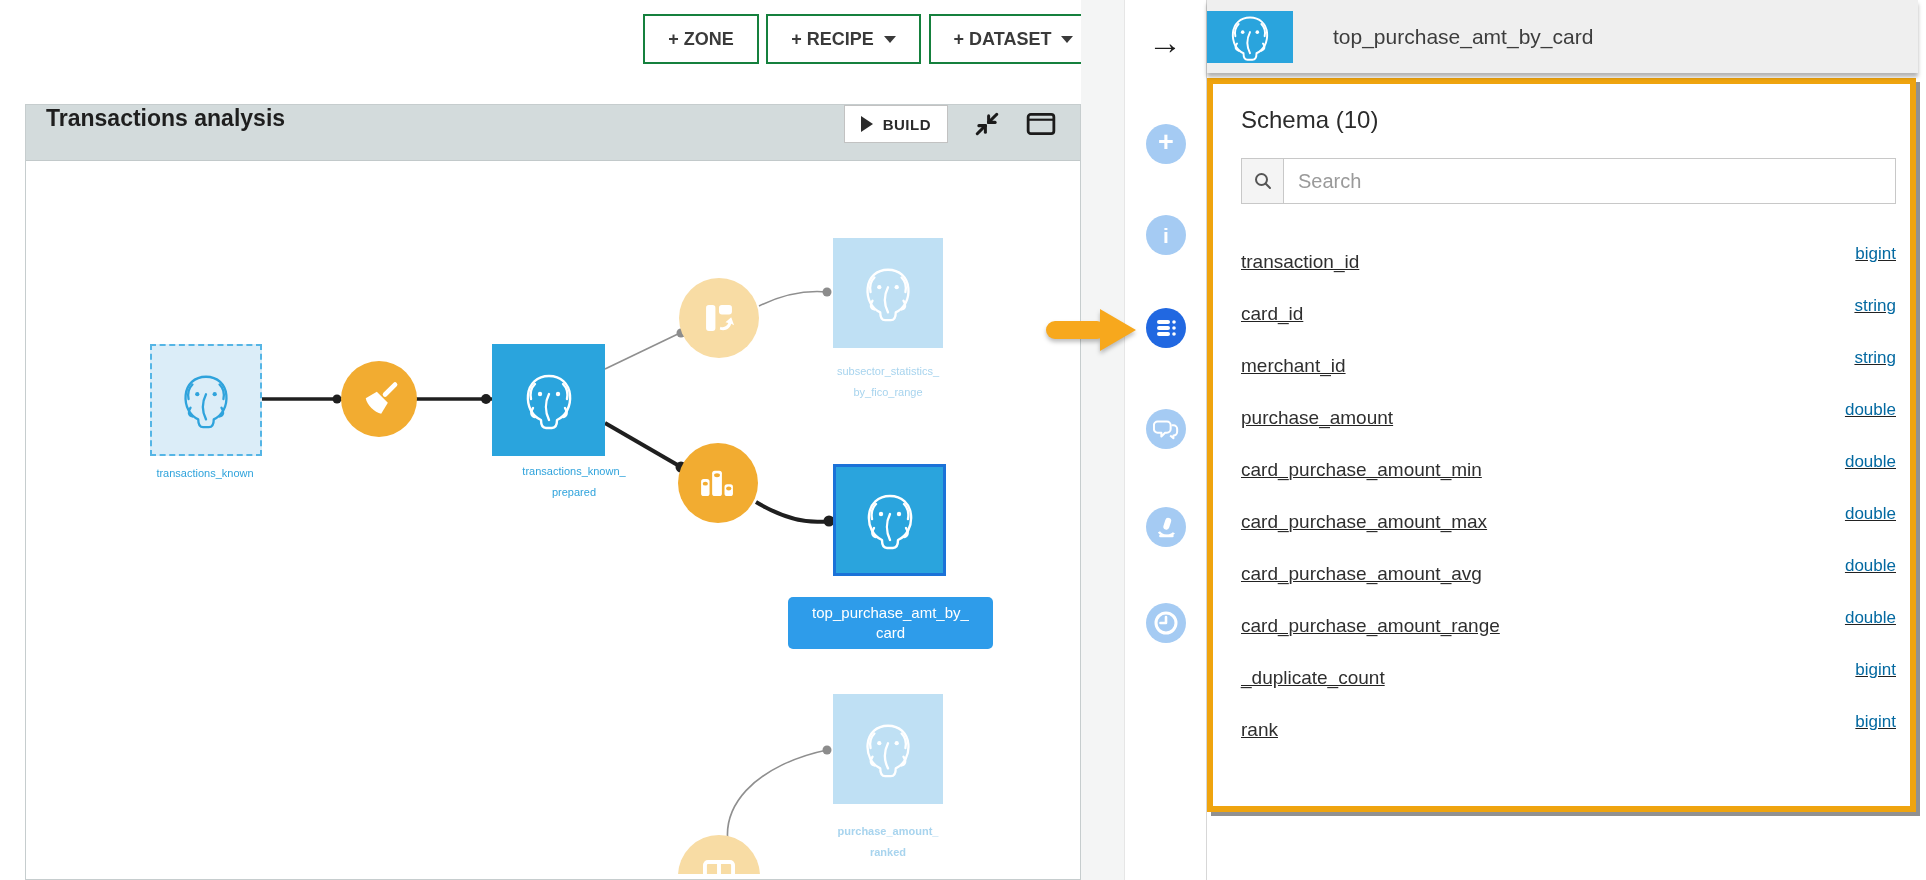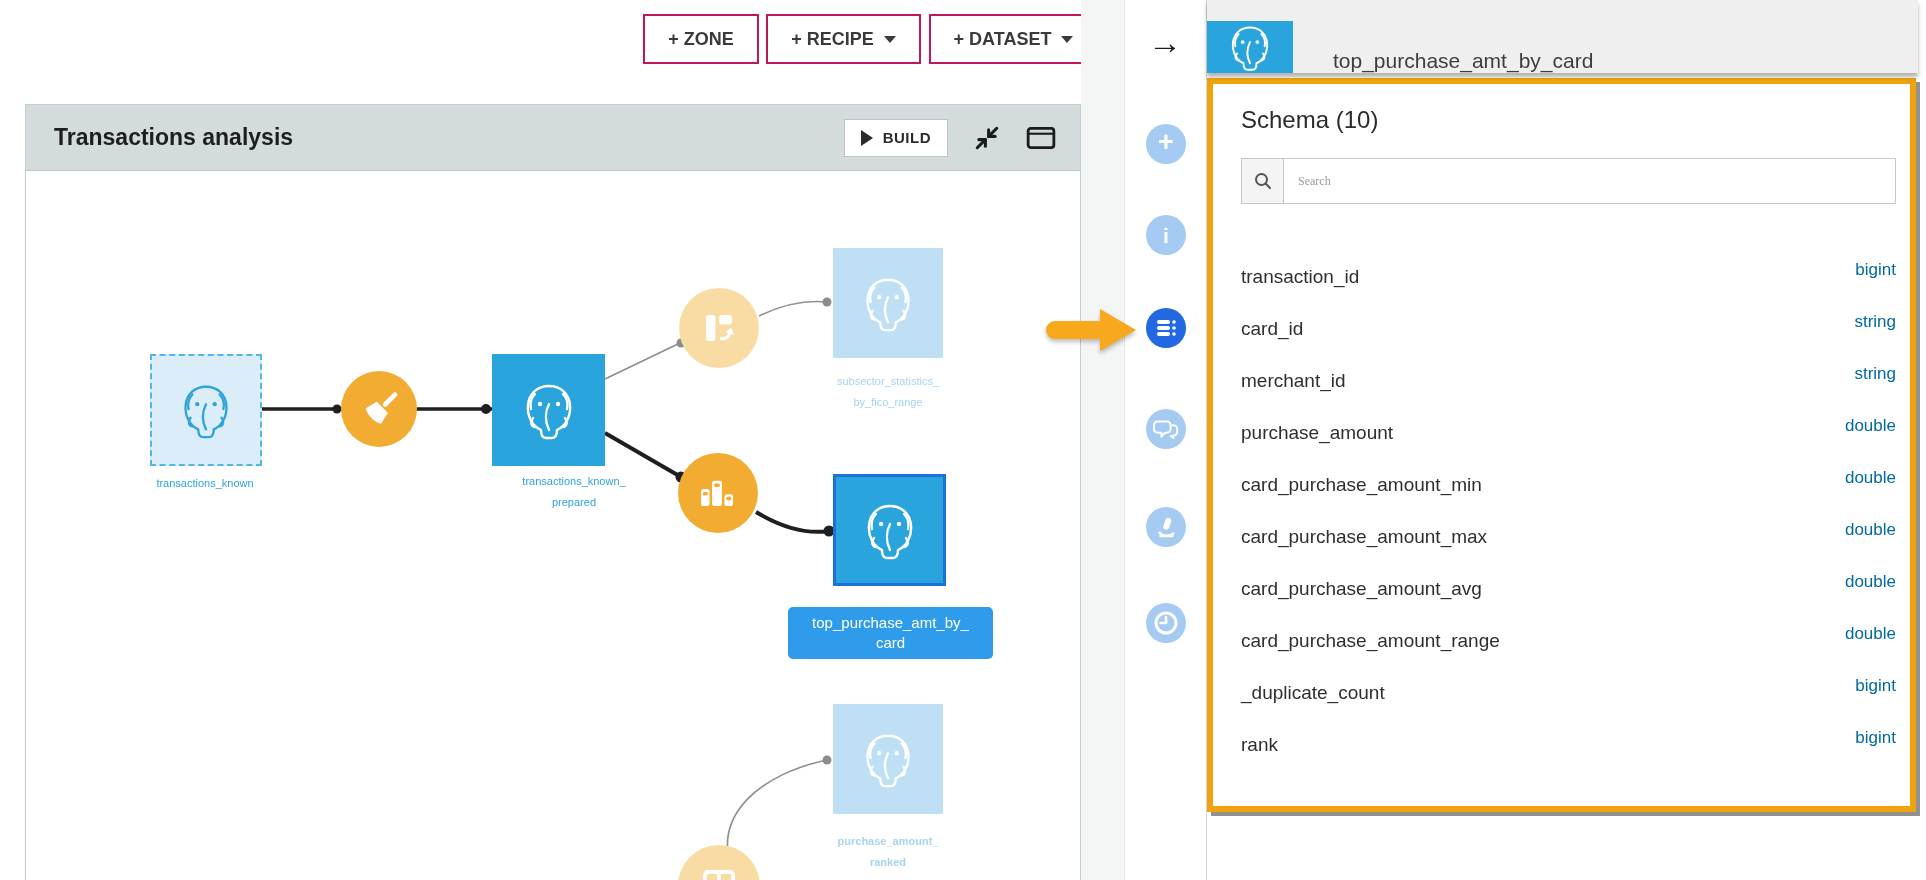--- a/index.html
+++ b/index.html
@@ -1,31 +1,31 @@
 <!DOCTYPE html>
 <html><head>
 <meta charset="utf-8">
 <style>
   html,body{margin:0;padding:0;background:#fff;}
   *{box-sizing:border-box;}
   #app{position:relative;width:1926px;height:880px;background:#fff;overflow:hidden;
        font-family:"Liberation Sans",sans-serif;color:#222;}
 
   
-  .tbtn{position:absolute;top:14px;height:50px;background:#fff;border:2px solid #be185d;
+  .tbtn{position:absolute;top:14px;height:50px;background:#fff;border:2px solid #15803d;
         display:flex;align-items:center;justify-content:center;gap:10px;
         font-size:18px;font-weight:700;color:#3a3a3a;cursor:pointer;}
   .caret{width:0;height:0;border-left:6px solid transparent;border-right:6px solid transparent;
          border-top:7px solid #3a3a3a;}
 
   
   .zone{position:absolute;left:25px;top:104px;width:1056px;height:776px;
         border:1px solid #c6cdce;background:#fff;}
-  .zone-header{height:66px;background:#d3dbdc;display:flex;align-items:center;
-               padding:0 24px 0 28px;border-bottom:1px solid #c2c9ca;}
+  .zone-header{height:56px;background:#d3dbdc;display:flex;align-items:flex-start;
+               padding:0 24px 0 20px;border-bottom:1px solid #c2c9ca;}
   .zone-title{font-size:23px;font-weight:700;color:#1e1e1e;}
   .zone-controls{margin-left:auto;display:flex;align-items:center;gap:26px;}
   .build-btn{background:#fff;border:1px solid #c2c2c2;height:38px;padding:0 16px;
              display:flex;align-items:center;gap:10px;font-size:15px;font-weight:700;
              color:#2b2b2b;letter-spacing:.5px;cursor:pointer;margin-left:18px;}
   .play-tri{width:0;height:0;border-top:8px solid transparent;border-bottom:8px solid transparent;
             border-left:12px solid #2b2b2b;}
   .zone-body{position:relative;width:1054px;height:713px;background:#fff;overflow:hidden;}
   .zone-body svg.wires{position:absolute;left:0;top:0;}
 
@@ -51,37 +51,37 @@
   .ri-light{background:#a5cbf3;}
   .ri-active{background:#2168e1;}
   .rail-arrow{position:absolute;left:1148px;top:22px;font-size:34px;color:#1d1d1d;
               line-height:40px;cursor:pointer;}
   .ri-plus{color:#fff;font-size:27px;font-weight:700;line-height:1;margin-top:-3px;}
   .ri-info{color:#fff;font-size:21px;font-weight:700;line-height:1;}
 
   
   .panel{position:absolute;left:1206px;top:0;width:712px;height:880px;background:#fff;
          border-left:1px solid #d7d7d7;}
-  .panel-header{position:relative;z-index:2;height:73px;display:flex;align-items:flex-end;
+  .panel-header{position:relative;z-index:2;height:73px;display:flex;align-items:center;
                 background:#efefef;box-shadow:0 4px 4px rgba(0,0,0,.30);}
   .ph-icon{width:86px;background:#2aa4dd;color:#fff;display:flex;align-items:center;
            justify-content:center;flex:0 0 86px;}
   .ph-title{display:flex;align-items:center;padding-left:40px;font-size:21px;color:#3d3d3d;}
   .schema-box{position:absolute;left:0;top:78px;width:709px;height:734px;background:#fff;
               border:6px solid #efa40f;box-shadow:4px 4px 0 rgba(108,108,108,.75);}
   .schema-heading{position:absolute;left:28px;top:22px;font-size:24px;font-weight:500;color:#2b2b2b;}
   .search-wrap{position:absolute;left:28px;top:74px;width:655px;height:46px;
                border:1px solid #c8c8c8;display:flex;background:#fff;}
   .search-icon-cell{width:42px;background:#f4f4f4;border-right:1px solid #c8c8c8;
                     display:flex;align-items:center;justify-content:center;}
-  .search-input{flex:1;border:0;outline:none;font-size:12px;padding:0 14px;
-                font-family:Liberation Serif, serif;color:#333;background:transparent;}
+  .search-input{flex:1;border:0;outline:none;font-size:20px;padding:0 14px;
+                font-family:Liberation Sans, sans-serif;color:#333;background:transparent;}
   .search-input::placeholder{color:#9a9a9a;}
   .fields{position:absolute;left:28px;top:152px;width:655px;}
-  .field-row{height:52px;display:flex;align-items:flex-end;justify-content:space-between;}
+  .field-row{height:52px;display:flex;align-items:center;justify-content:space-between;text-decoration:underline;}
   .field-name{font-size:19px;color:#2f2f2f;}
   .field-type{font-size:17px;color:#0369a1;transform:translateY(-8px);}
 
   
   .annot-arrow{position:absolute;left:1038px;top:302px;z-index:60;
                filter:drop-shadow(0 3px 2px rgba(0,0,0,.25));}
 </style>
 </head>
 <body>
 

